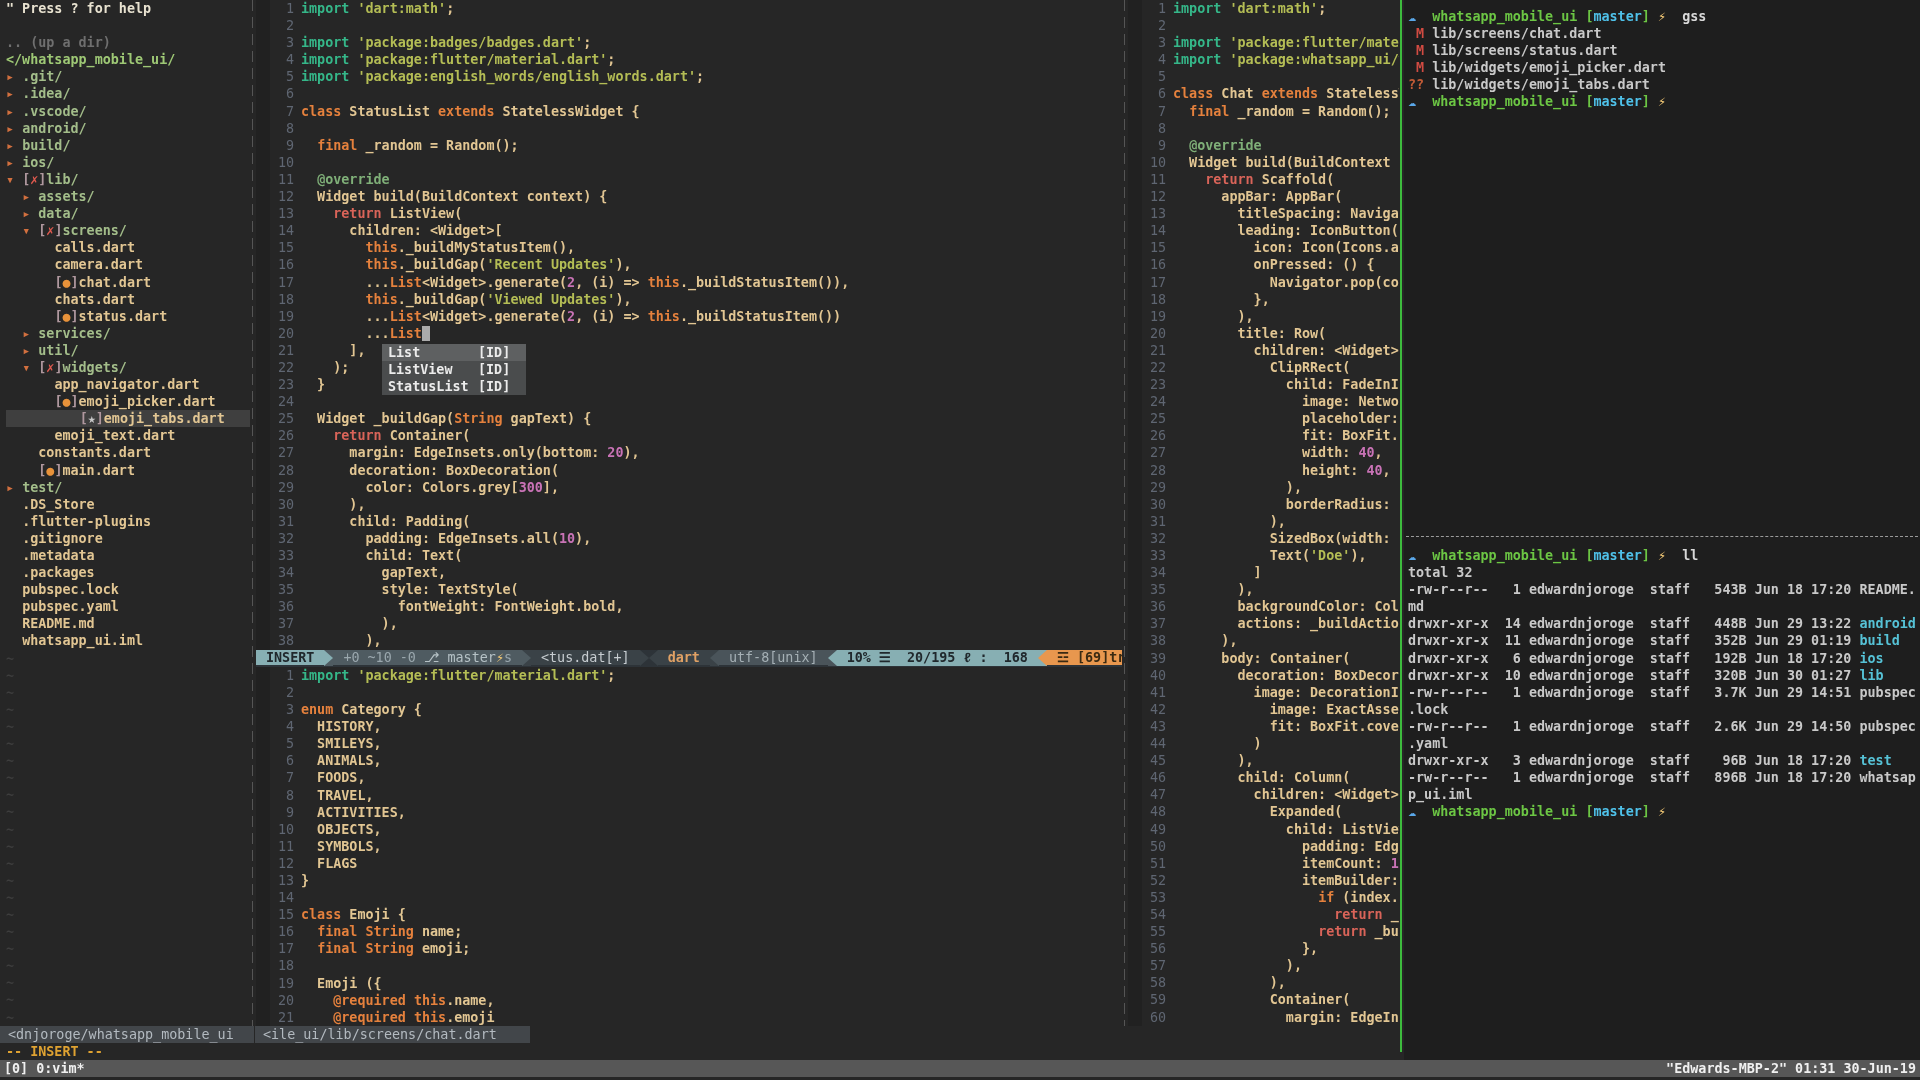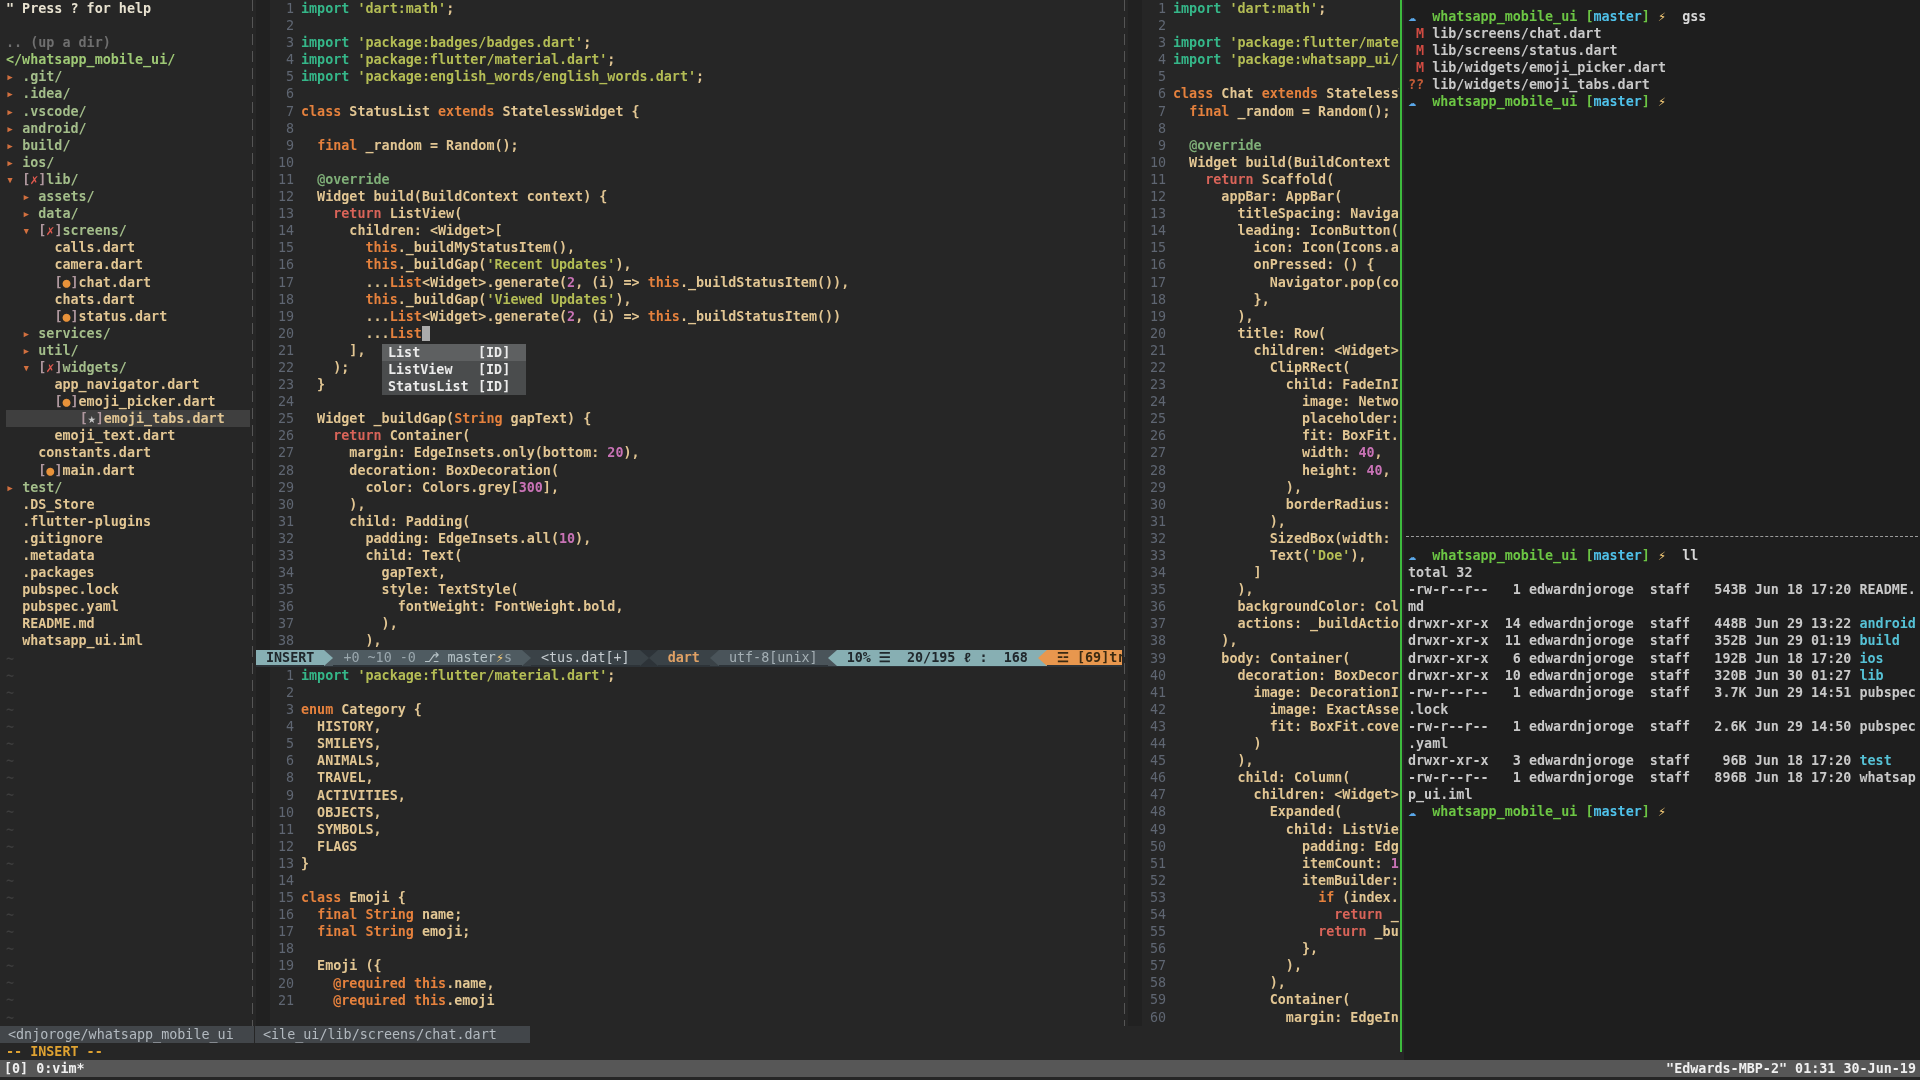--- a/index.html
+++ b/index.html
@@ -209,20 +209,21 @@
     <span class="seg warn">☲ [69]tra…</span>
   </div>
 
   <div class="editor" style="left:256px;top:666.9px;width:866px;height:359.1px">
       <div class="row"><span class="sign"> </span><span class="ln">1</span><span class="t-i">import</span><span class="t-d"> </span><span class="t-s">'package:flutter/material.dart'</span><span class="t-d">;</span></div>
       <div class="row"><span class="sign"> </span><span class="ln">2</span></div>
       <div class="row"><span class="sign"> </span><span class="ln">3</span><span class="t-k">enum</span><span class="t-d"> Category {</span></div>
       <div class="row"><span class="sign"> </span><span class="ln">4</span><span class="t-d">  HISTORY,</span></div>
       <div class="row"><span class="sign"> </span><span class="ln">5</span><span class="t-d">  SMILEYS,</span></div>
       <div class="row"><span class="sign"> </span><span class="ln">6</span><span class="t-d">  ANIMALS,</span></div>
+      <div class="row"><span class="sign"> </span><span class="ln">7</span><span class="t-d">  FOODS,</span></div>
       <div class="row"><span class="sign"> </span><span class="ln">8</span><span class="t-d">  TRAVEL,</span></div>
       <div class="row"><span class="sign"> </span><span class="ln">9</span><span class="t-d">  ACTIVITIES,</span></div>
       <div class="row"><span class="sign"> </span><span class="ln">10</span><span class="t-d">  OBJECTS,</span></div>
       <div class="row"><span class="sign"> </span><span class="ln">11</span><span class="t-d">  SYMBOLS,</span></div>
       <div class="row"><span class="sign"> </span><span class="ln">12</span><span class="t-d">  FLAGS</span></div>
       <div class="row"><span class="sign"> </span><span class="ln">13</span><span class="t-d">}</span></div>
       <div class="row"><span class="sign"> </span><span class="ln">14</span></div>
       <div class="row"><span class="sign"> </span><span class="ln">15</span><span class="t-k">class</span><span class="t-d"> Emoji {</span></div>
       <div class="row"><span class="sign"> </span><span class="ln">16</span><span class="t-d">  </span><span class="t-k">final</span><span class="t-d"> </span><span class="t-k">String</span><span class="t-d"> name;</span></div>
       <div class="row"><span class="sign"> </span><span class="ln">17</span><span class="t-d">  </span><span class="t-k">final</span><span class="t-d"> </span><span class="t-k">String</span><span class="t-d"> emoji;</span></div>

